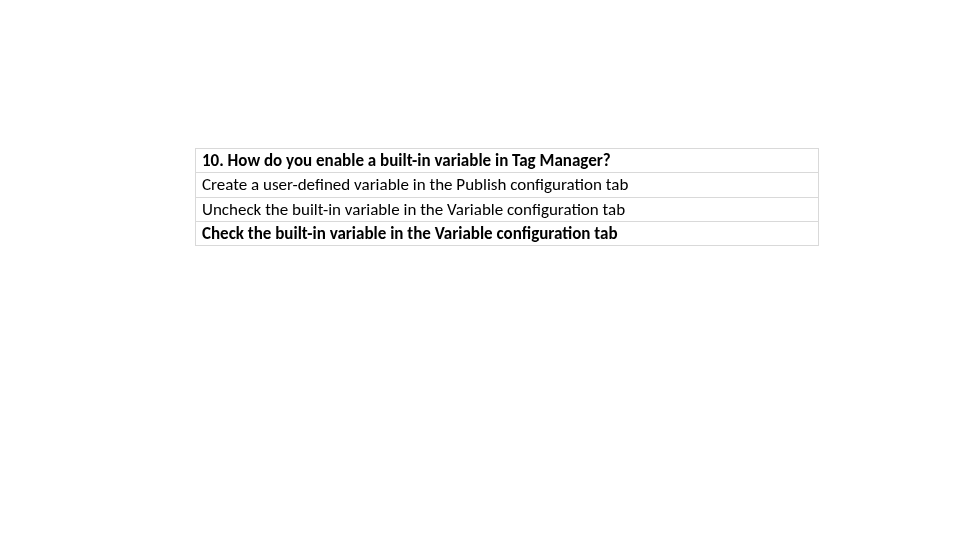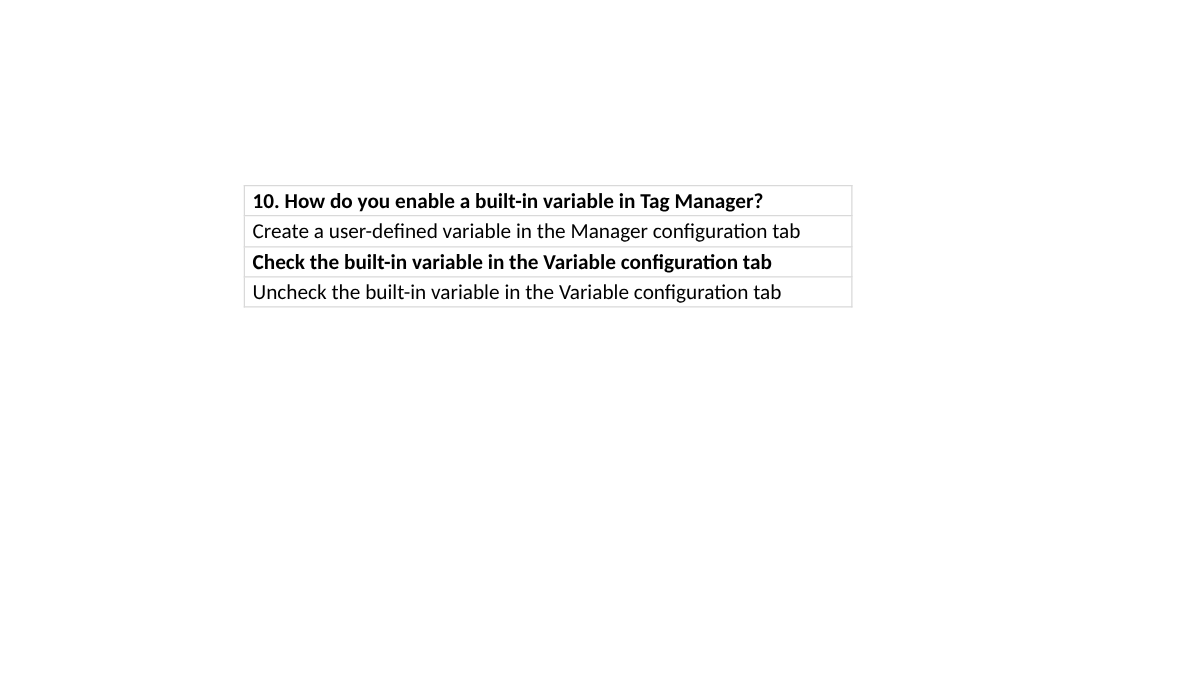--- a/index.html
+++ b/index.html
@@ -14,21 +14,21 @@
   }
   .stage {
     position: relative;
     width: 960px;
     height: 540px;
   }
   .qtable {
     position: absolute;
     left: 195px;
     top: 148px;
-    width: 487px;
+    width: 624px;
     border-collapse: collapse;
     table-layout: fixed;
   }
   .qtable td {
     border: 1px solid #d9d9d9;
     padding: 1px 6px 1px 6px;
     line-height: 1.25;
     vertical-align: middle;
     height: 21px;
     white-space: nowrap;
@@ -39,23 +39,23 @@
 </head>
 <body>
 
 <div class="stage">
   <table class="qtable">
     <tbody>
       <tr>
         <td class="bold">10. How do you enable a built-in variable in Tag Manager?</td>
       </tr>
       <tr>
-        <td>Create a user-defined variable in the Manager configuration tab</td>
+        <td>Create a user-defined variable in the Publish configuration tab</td>
+      </tr>
+      <tr>
+        <td>Uncheck the built-in variable in the Variable configuration tab</td>
       </tr>
       <tr>
         <td class="bold">Check the built-in variable in the Variable configuration tab</td>
-      </tr>
-      <tr>
-        <td>Uncheck the built-in variable in the Variable configuration tab</td>
       </tr>
     </tbody>
   </table>
 </div>
 
 </body></html>

